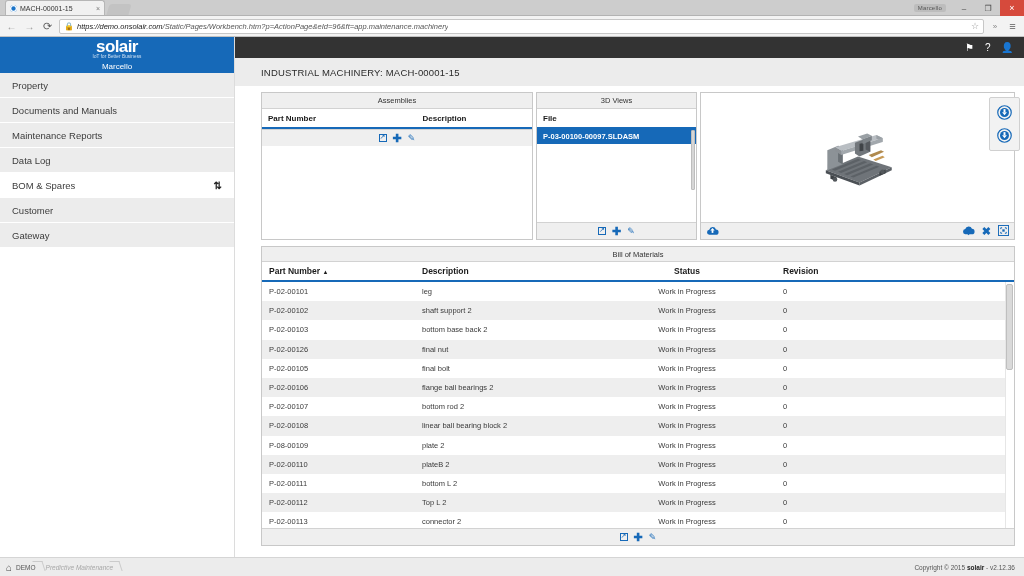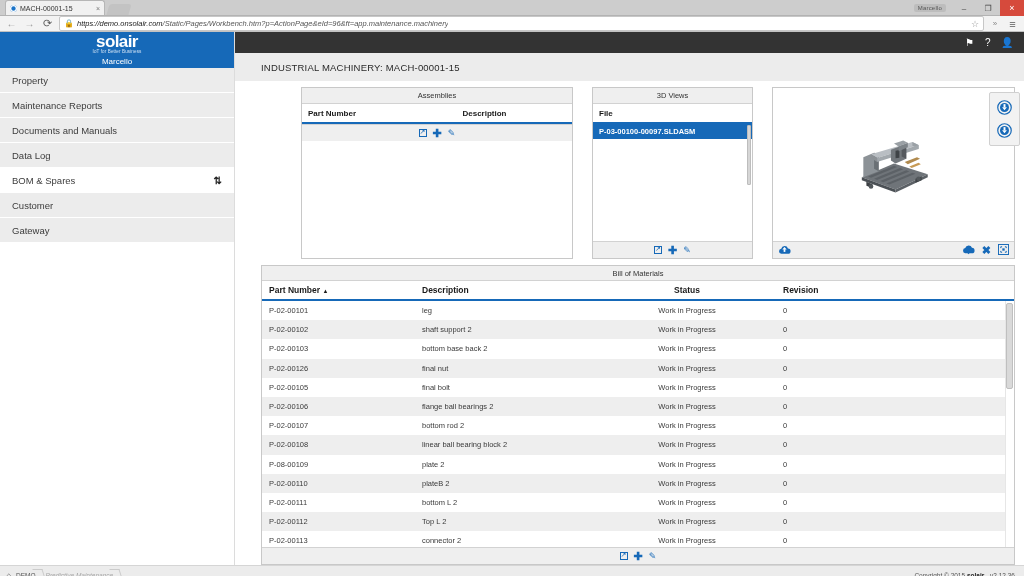--- a/index.html
+++ b/index.html
@@ -104,21 +104,21 @@
     padding-right: 10px; gap: 11px;
   }
   .topbar-ico { color: #fff; font-size: 10px; line-height: 1; }
   .pagetitle {
     height: 28px; background: #ececec; display: flex; align-items: center;
     padding-left: 26px; font-size: 9.5px; color: #2a2a2a; letter-spacing: .2px;
   }
   .content { flex: 1; padding: 6px 9px 0 26px; background: #fff; }
 
   
-  .panels { display: flex; gap: 19px; height: 172px; margin-left: 40px; }
+  .panels { display: flex; gap: 3px; height: 148px; }
   .panel {
     border: 1px solid #c8c8c8; background: #fff;
     display: flex; flex-direction: column; min-width: 0;
   }
   .panel.assemblies { width: 272px; flex: none; }
   .panel.views { width: 161px; flex: none; }
   .panel.preview { flex: 1; }
   .panel-head {
     height: 16px; background: #efefef; border-bottom: 1px solid #d2d2d2;
     display: flex; align-items: center; justify-content: center;
@@ -267,24 +267,24 @@
     <div class="sidebar">
       <div class="brand">
         <div class="brand-logo">solair</div>
         <div class="brand-tag">IoT for Better Business</div>
         <div class="brand-user">Marcello</div>
       </div>
       <div class="nav-item">
         <span>Property</span>
       </div>
       <div class="nav-item">
+        <span>Documents and Manuals</span>
+      </div>
+      <div class="nav-item">
         <span>Maintenance Reports</span>
-      </div>
-      <div class="nav-item">
-        <span>Documents and Manuals</span>
       </div>
       <div class="nav-item">
         <span>Data Log</span>
       </div>
       <div class="nav-item active">
         <span>BOM &amp; Spares</span>
         <span class="sort-ico">⇅</span>
       </div>
       <div class="nav-item">
         <span>Customer</span>

